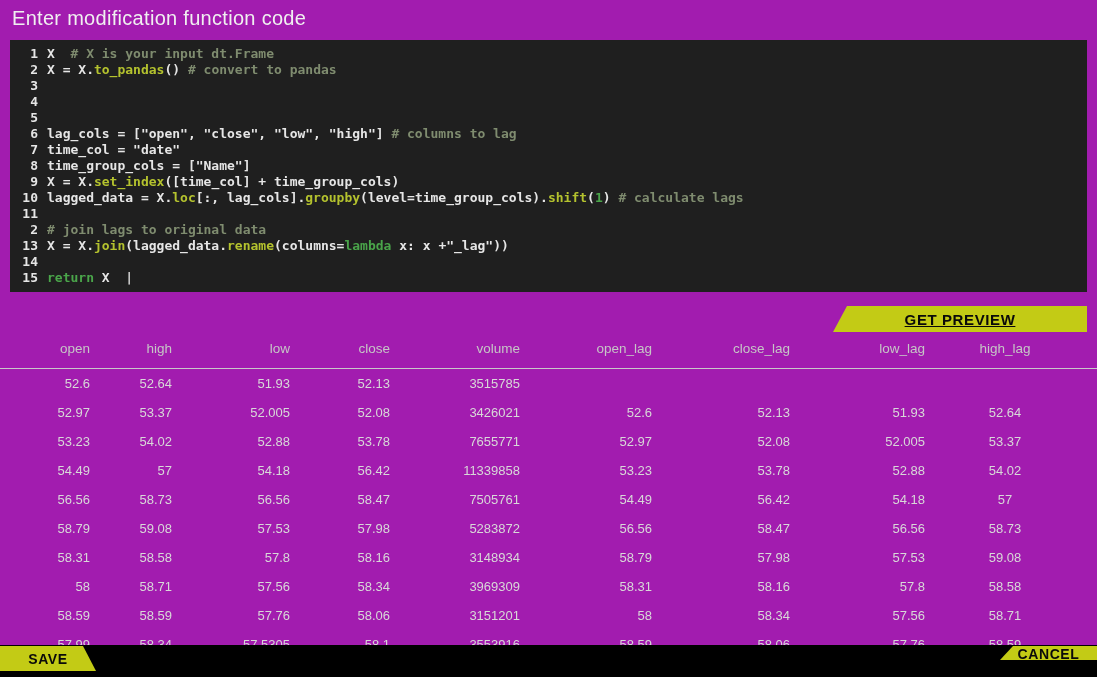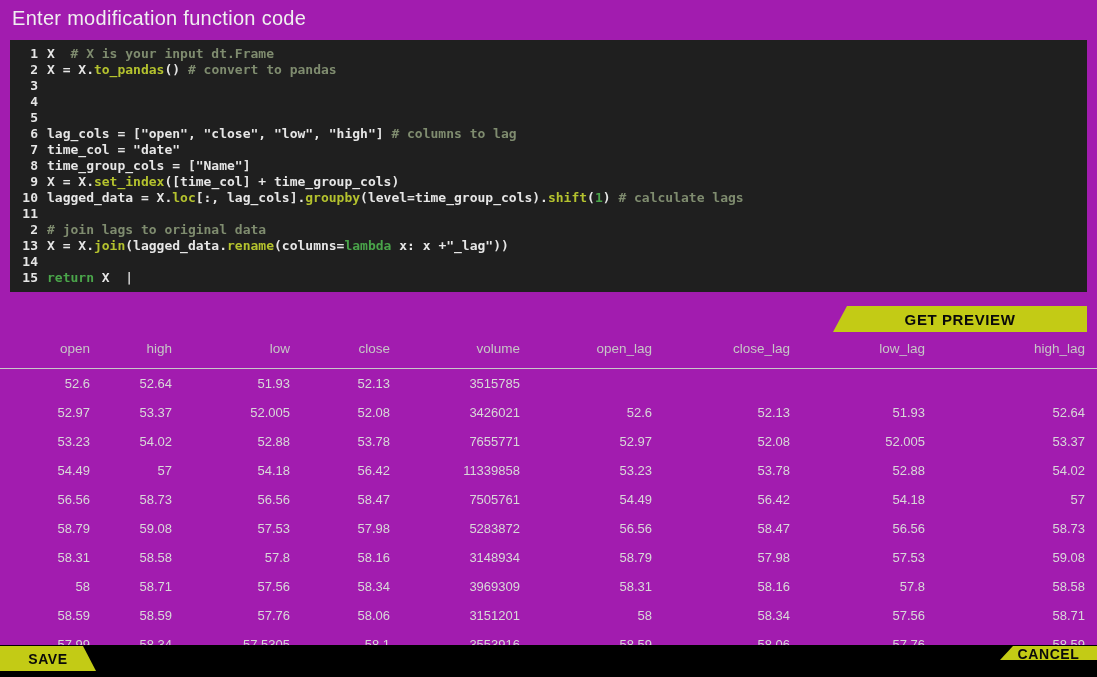--- a/index.html
+++ b/index.html
@@ -69,20 +69,21 @@
     letter-spacing: 0.6px;
     text-transform: uppercase;
   }
   .btn-preview {
     top: 306px;
     right: 10px;
     width: 254px;
     height: 26px;
     font-size: 15px;
     clip-path: polygon(14px 0, 100% 0, 100% 100%, 0 100%);
+    text-decoration: underline;
   }
   .btn-save {
     left: 0;
     top: 1px;
     width: 96px;
     height: 25px;
     font-size: 14px;
     clip-path: polygon(0 0, calc(100% - 13px) 0, 100% 100%, 0 100%);
   }
   .btn-cancel {
@@ -125,21 +126,21 @@
   }
   table.preview th:nth-child(1), table.preview td:nth-child(1) { width: 90px; padding-left: 48px; }
   table.preview th:nth-child(2), table.preview td:nth-child(2) { width: 82px; }
   table.preview th:nth-child(3), table.preview td:nth-child(3) { width: 118px; }
   table.preview th:nth-child(4), table.preview td:nth-child(4) { width: 100px; }
   table.preview th:nth-child(5), table.preview td:nth-child(5) { width: 130px; }
   table.preview th:nth-child(6), table.preview td:nth-child(6) { width: 132px; }
   table.preview th:nth-child(7), table.preview td:nth-child(7) { width: 138px; }
   table.preview th:nth-child(8), table.preview td:nth-child(8) { width: 135px; }
   table.preview th:nth-child(9), table.preview td:nth-child(9) { width: 172px; }
-  table.preview th:last-child, table.preview td:last-child { padding-right: 12px; }
+  table.preview th:last-child, table.preview td:last-child { padding-right: 12px; text-align: center; }
 
   
   .footer {
     position: absolute;
     left: 0;
     bottom: 0;
     width: 100%;
     height: 32px;
     background: #000;
   }

